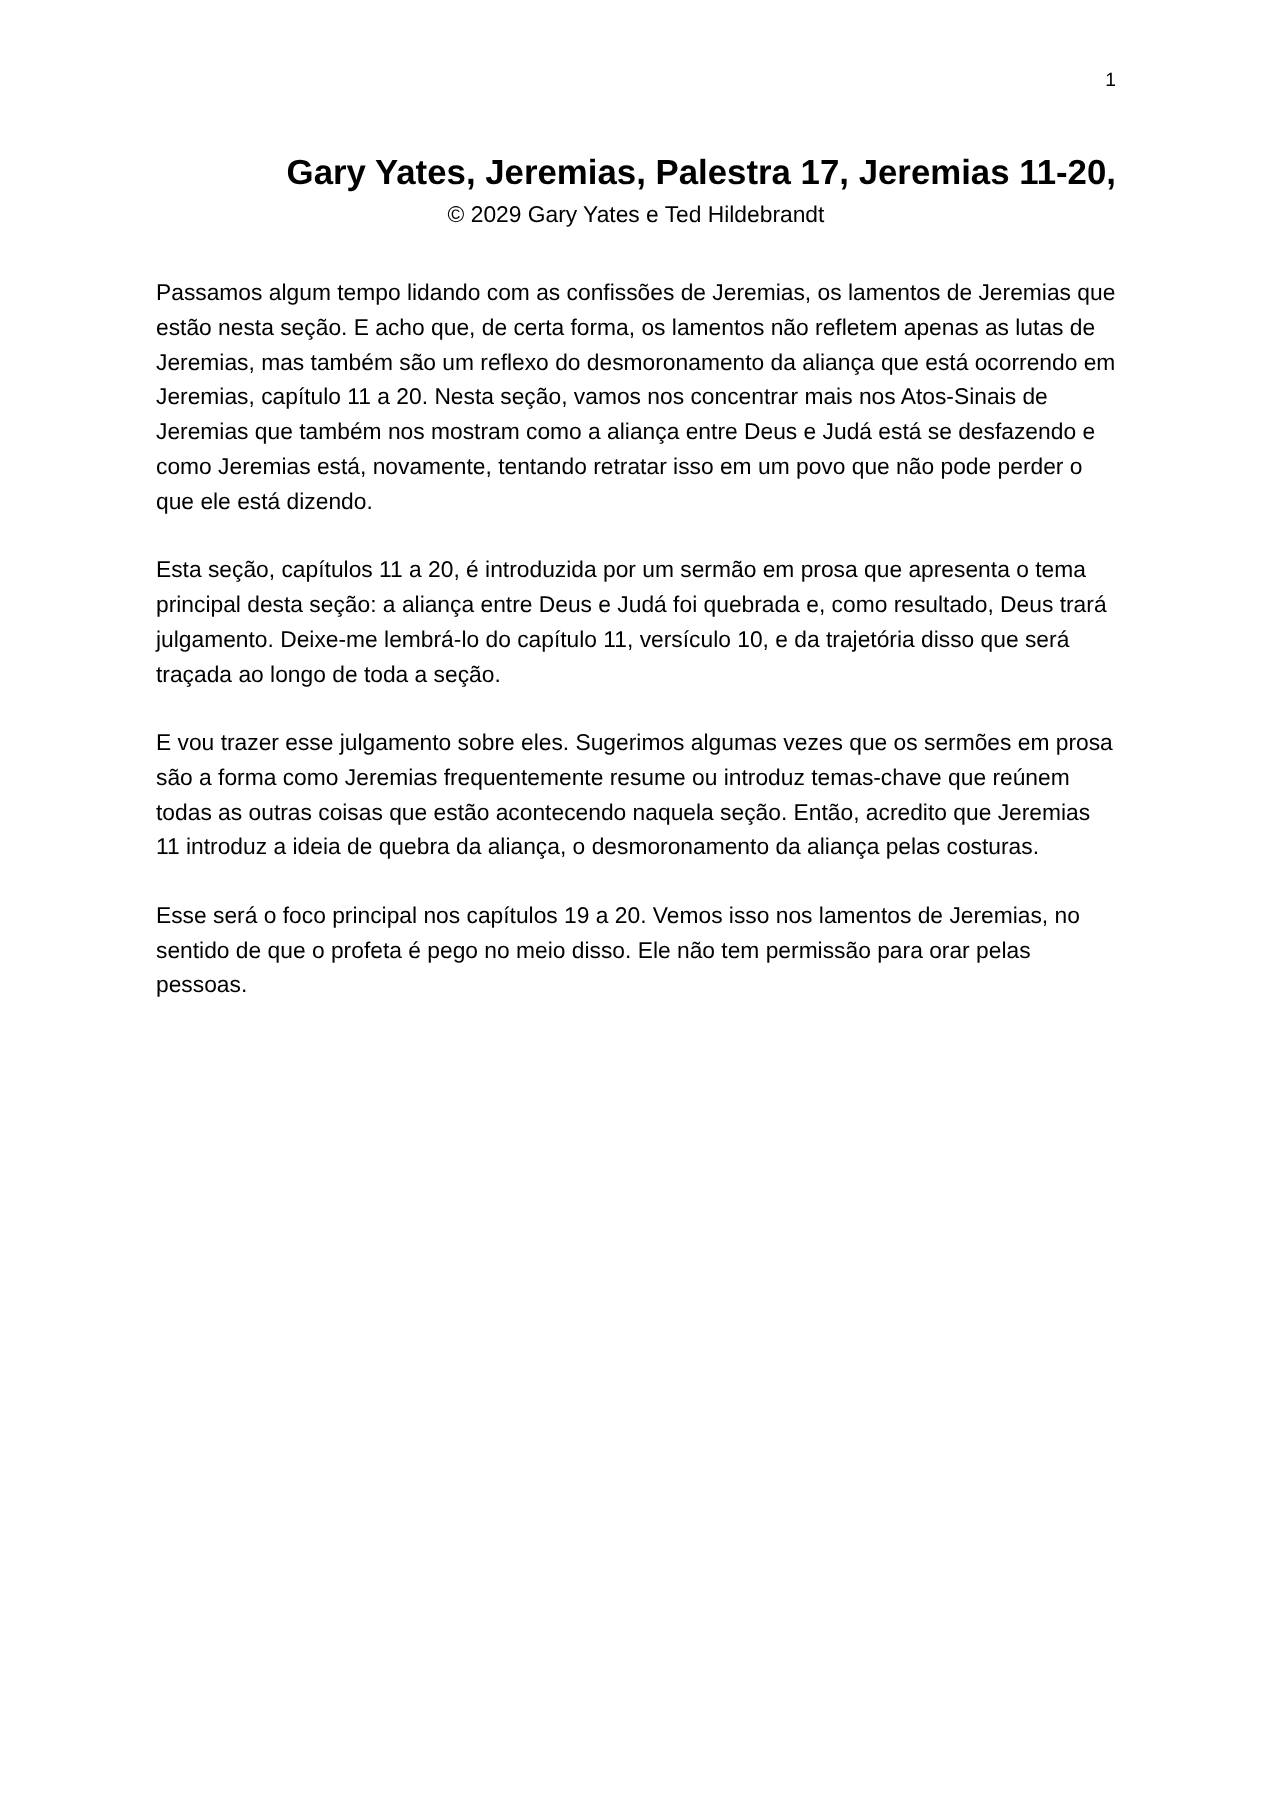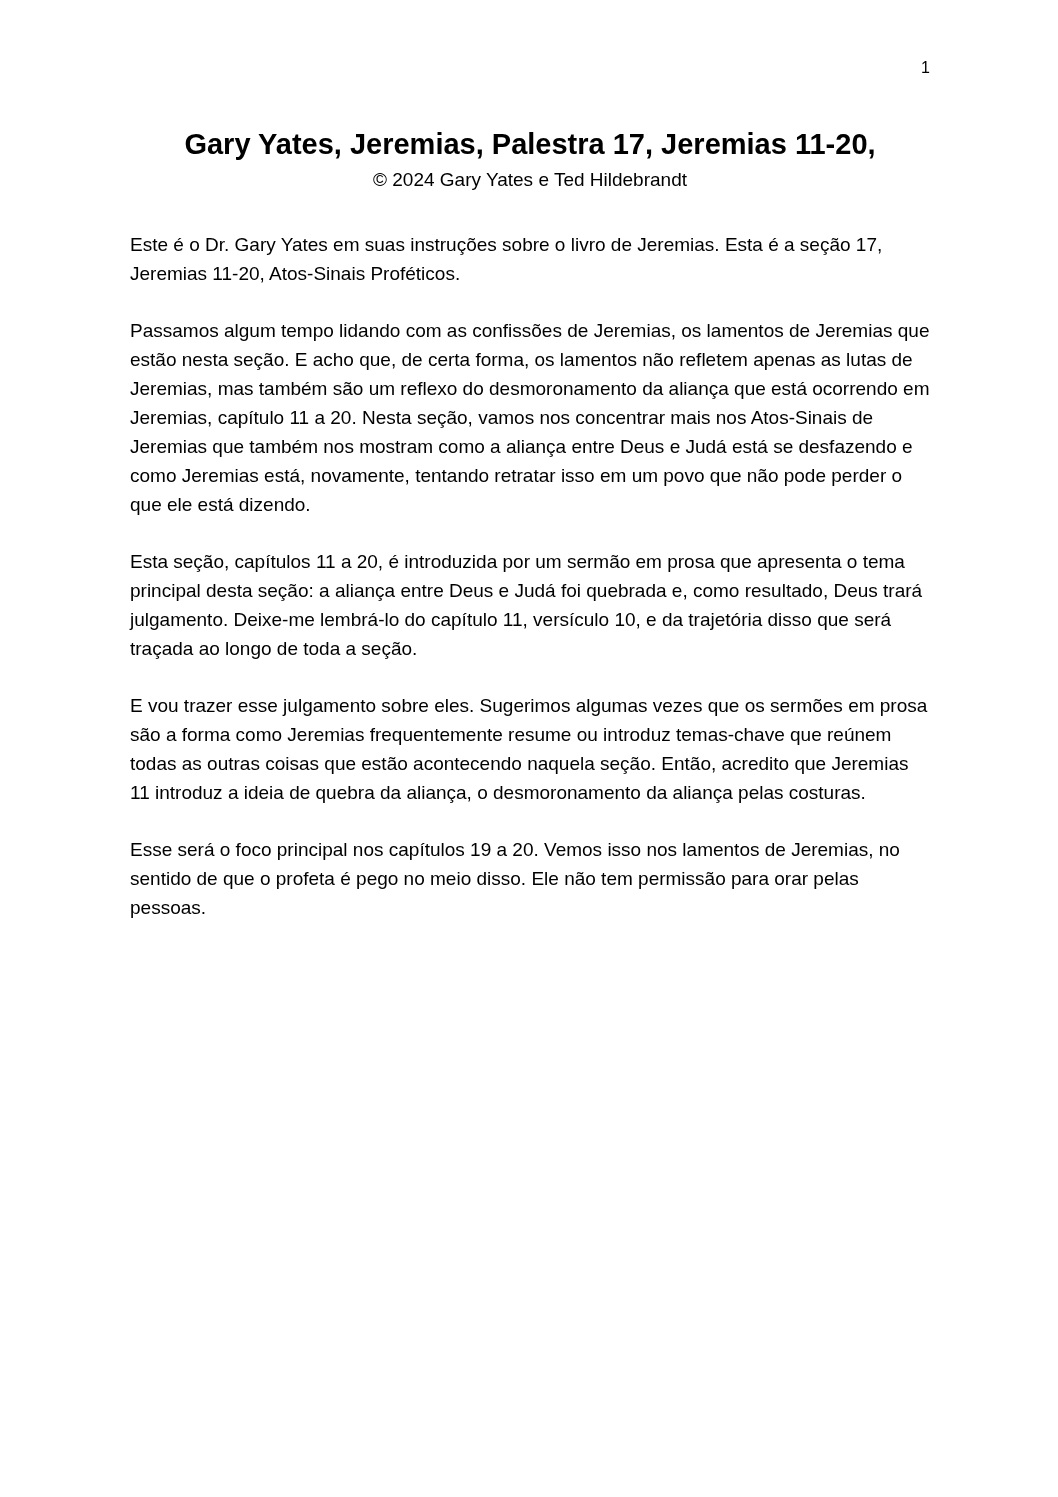--- a/index.html
+++ b/index.html
@@ -20,21 +20,21 @@
   }
   .page-number {
     text-align: right;
     font-size: 16px;
     line-height: 20px;
     font-weight: 400;
     color: #000000;
   }
   .title {
     margin: 46px 0 0 0;
-    text-align: center;
+    text-align: right;
     font-size: 29px;
     line-height: 40px;
     font-weight: 700;
     color: #000000;
   }
   .copyright {
     margin-top: 3px;
     text-align: center;
     font-size: 19px;
     line-height: 26px;
@@ -56,22 +56,21 @@
 </head>
 <body>
 
 <div class="page">
   <div class="page-number">1</div>
 
   <h1 class="title">
     <span>Gary Yates, Jeremias, Palestra 17, Jeremias 11-20,</span><br>
   </h1>
 
-  <div class="copyright">© 2024 Gary Yates e Ted Hildebrandt</div>
+  <div class="copyright">© 2029 Gary Yates e Ted Hildebrandt</div>
 
   <div class="body-text">
-    <p>Este é o Dr. Gary Yates em suas instruções sobre o livro de Jeremias. Esta é a seção 17, Jeremias 11-20, Atos-Sinais Proféticos.</p>
     <p>Passamos algum tempo lidando com as confissões de Jeremias, os lamentos de Jeremias que estão nesta seção. E acho que, de certa forma, os lamentos não refletem apenas as lutas de Jeremias, mas também são um reflexo do desmoronamento da aliança que está ocorrendo em Jeremias, capítulo 11 a 20. Nesta seção, vamos nos concentrar mais nos Atos-Sinais de Jeremias que também nos mostram como a aliança entre Deus e Judá está se desfazendo e como Jeremias está, novamente, tentando retratar isso em um povo que não pode perder o que ele está dizendo.</p>
     <p>Esta seção, capítulos 11 a 20, é introduzida por um sermão em prosa que apresenta o tema principal desta seção: a aliança entre Deus e Judá foi quebrada e, como resultado, Deus trará julgamento. Deixe-me lembrá-lo do capítulo 11, versículo 10, e da trajetória disso que será traçada ao longo de toda a seção.</p>
     <p>E vou trazer esse julgamento sobre eles. Sugerimos algumas vezes que os sermões em prosa são a forma como Jeremias frequentemente resume ou introduz temas-chave que reúnem todas as outras coisas que estão acontecendo naquela seção. Então, acredito que Jeremias 11 introduz a ideia de quebra da aliança, o desmoronamento da aliança pelas costuras.</p>
     <p>Esse será o foco principal nos capítulos 19 a 20. Vemos isso nos lamentos de Jeremias, no sentido de que o profeta é pego no meio disso. Ele não tem permissão para orar pelas pessoas.</p>
   </div>
 </div>
 
 </body></html>

